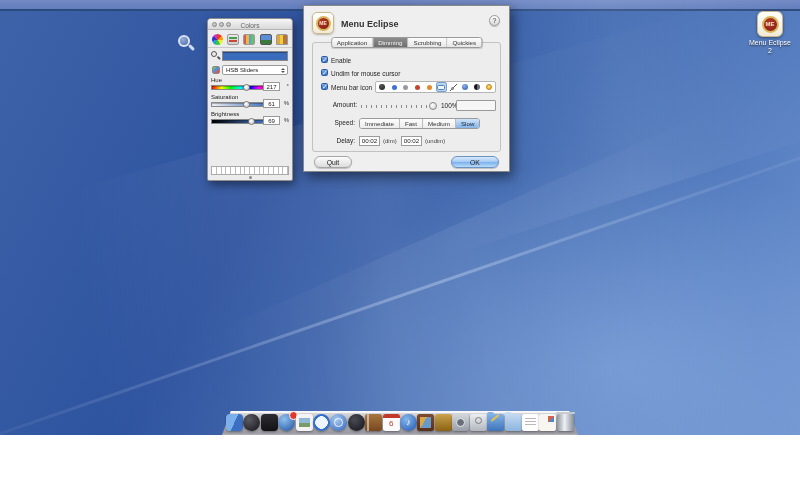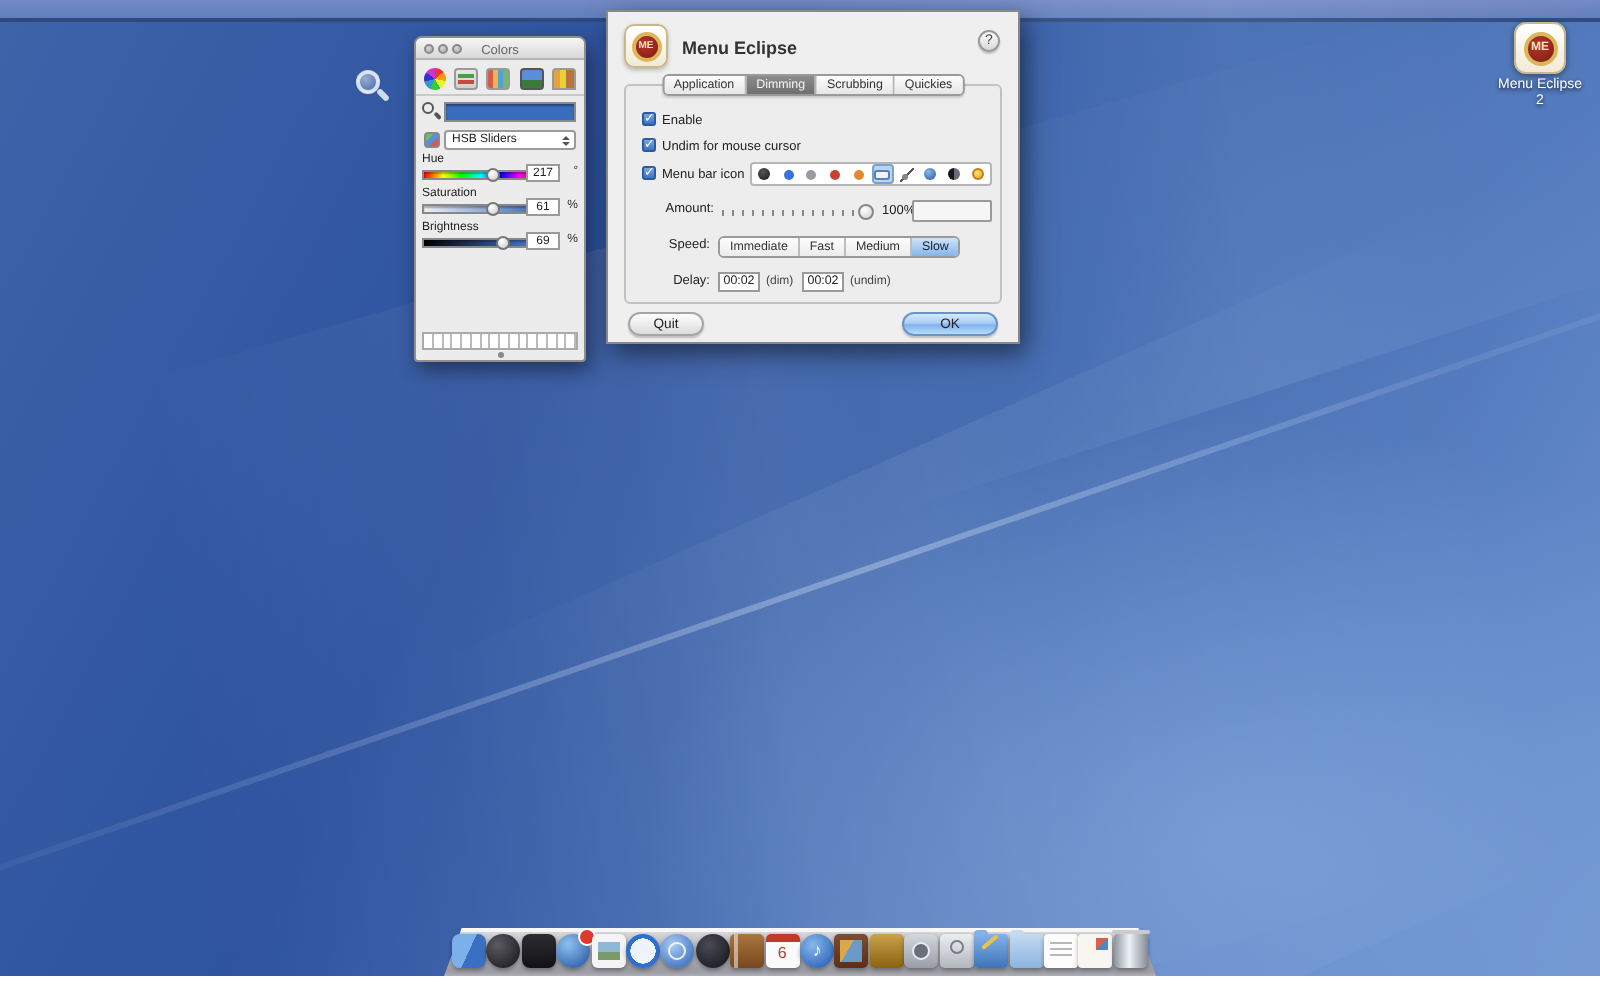--- a/index.html
+++ b/index.html
@@ -1,19 +1,19 @@
 <!DOCTYPE html>
 <html><head>
 <meta charset="utf-8">
 <style>
   * { box-sizing: border-box; margin: 0; padding: 0; }
   html,body { width:800px; height:500px; overflow:hidden; }
   body { font-family:"Liberation Sans", sans-serif; }
 
-  .desktop { position:relative; width:800px; height:488px; overflow:hidden;
+  .desktop { position:relative; width:800px; height:435px; overflow:hidden;
     background: linear-gradient(118deg, #3e63a9 0%, #2e539f 35%, #3a64ad 60%, #5c83c4 85%, #6f94cf 100%); }
 
   
   .top-strip { position:absolute; left:0; top:0; width:800px; height:9px;
     background:linear-gradient(#7389c5,#617ebc); }
   .top-strip-line { position:absolute; left:0; top:9px; width:800px; height:2px; background:#2c4a7e; }
   .swoosh { position:absolute; pointer-events:none; }
   .swoosh1 { left:-250px; top:90px; width:1400px; height:420px; transform:rotate(-16deg);
     background:linear-gradient(100deg, transparent 25%, rgba(255,255,255,0.10) 46%, rgba(255,255,255,0.03) 55%, transparent 72%); }
   .swoosh2 { left:-150px; top:220px; width:1300px; height:320px; transform:rotate(-24deg);

